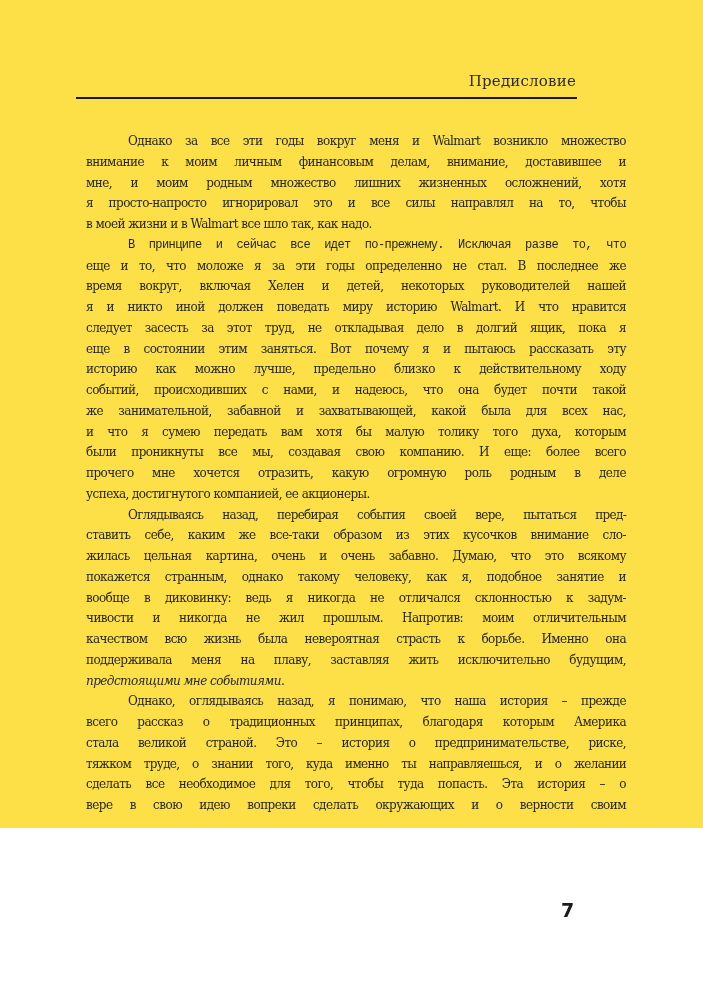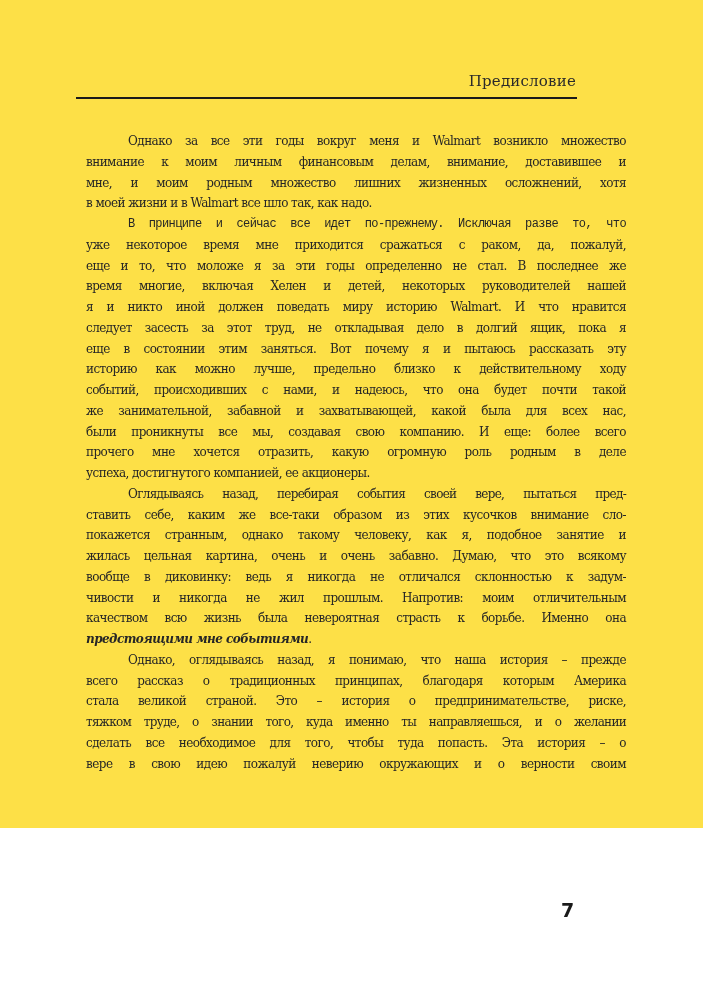--- a/index.html
+++ b/index.html
@@ -16,73 +16,75 @@
     position: absolute; left: 78px; top: 131px; width: 540px;
     font-family: "DejaVu Serif", serif; font-size: 12px; color: #262626; margin-left: 8px;
   }
   .line {
     height: 20.75px; line-height: 20.75px; white-space: nowrap;
     text-align: justify; text-align-last: justify;
     letter-spacing: -0.55px; word-spacing: 0px; overflow: visible;
   }
   .line.first { padding-left: 42px; }
   .line.last { text-align-last: left; }
-  .it { font-style: italic; font-weight: bold; }
+  .it { font-style: italic; }
   .folio {
     position: absolute; left: 561px; top: 899px;
     font-family: "DejaVu Sans", sans-serif; font-weight: bold; font-size: 19px; color: #1a1a1a;
   }
 </style>
 </head>
 <body>
 
 <div class="page">
   <div class="running-head">Предисловие</div>
   <div class="rule"></div>
 
   <div class="body-text">
 
     <div>
       <div class="line first">Однако за все эти годы вокруг меня и Walmart возникло множество</div>
       <div class="line">внимание к моим личным финансовым делам, внимание, доставившее и</div>
       <div class="line">мне, и моим родным множество лишних жизненных осложнений, хотя</div>
+      <div class="line">я просто-напросто игнорировал это и все силы направлял на то, чтобы</div>
       <div class="line last"><span>в моей жизни и в Walmart все шло так, как надо.</span></div>
     </div>
 
     <div>
       <div class="line first" style="letter-spacing: -0.6px; font-family: Liberation Mono, monospace;">В принципе и сейчас все идет по-прежнему. Исключая разве то, что</div>
-      <div class="line">уже некоторое время мне приходится сражаться с раком, да, пожалуй,</div>
       <div class="line">еще и то, что моложе я за эти годы определенно не стал. В последнее же</div>
-      <div class="line">время многие, включая Хелен и детей, некоторых руководителей нашей</div>
+      <div class="line">время вокруг, включая Хелен и детей, некоторых руководителей нашей</div>
       <div class="line">я и никто иной должен поведать миру историю Walmart. И что нравится</div>
       <div class="line">следует засесть за этот труд, не откладывая дело в долгий ящик, пока я</div>
       <div class="line">еще в состоянии этим заняться. Вот почему я и пытаюсь рассказать эту</div>
       <div class="line">историю как можно лучше, предельно близко к действительному ходу</div>
       <div class="line">событий, происходивших с нами, и надеюсь, что она будет почти такой</div>
       <div class="line">же занимательной, забавной и захватывающей, какой была для всех нас,</div>
+      <div class="line">и что я сумею передать вам хотя бы малую толику того духа, которым</div>
       <div class="line">были проникнуты все мы, создавая свою компанию. И еще: более всего</div>
       <div class="line">прочего мне хочется отразить, какую огромную роль родным в деле</div>
       <div class="line last"><span>успеха, достигнутого компанией, ее акционеры.</span></div>
     </div>
 
     <div>
       <div class="line first" style="letter-spacing: -0.7px;">Оглядываясь назад, перебирая события своей вере, пытаться пред-</div>
       <div class="line">ставить себе, каким же все-таки образом из этих кусочков внимание сло-</div>
+      <div class="line">жилась цельная картина, очень и очень забавно. Думаю, что это всякому</div>
       <div class="line">покажется странным, однако такому человеку, как я, подобное занятие и</div>
-      <div class="line">жилась цельная картина, очень и очень забавно. Думаю, что это всякому</div>
       <div class="line">вообще в диковинку: ведь я никогда не отличался склонностью к задум-</div>
       <div class="line">чивости и никогда не жил прошлым. Напротив: моим отличительным</div>
       <div class="line">качеством всю жизнь была невероятная страсть к борьбе. Именно она</div>
+      <div class="line">поддерживала меня на плаву, заставляя жить исключительно будущим,</div>
       <div class="line last"><span class="it">предстоящими мне событиями</span><span>.</span></div>
     </div>
 
     <div>
       <div class="line first">Однако, оглядываясь назад, я понимаю, что наша история – прежде</div>
       <div class="line">всего рассказ о традиционных принципах, благодаря которым Америка</div>
       <div class="line">стала великой страной. Это – история о предпринимательстве, риске,</div>
       <div class="line" style="letter-spacing: -0.7px;">тяжком труде, о знании того, куда именно ты направляешься, и о желании</div>
       <div class="line">сделать все необходимое для того, чтобы туда попасть. Эта история – о</div>
-      <div class="line">вере в свою идею пожалуй неверию окружающих и о верности своим</div>
+      <div class="line">вере в свою идею вопреки сделать окружающих и о верности своим</div>
     </div>
   </div>
 
   <div class="folio">7</div>
 </div>
 
 </body></html>

